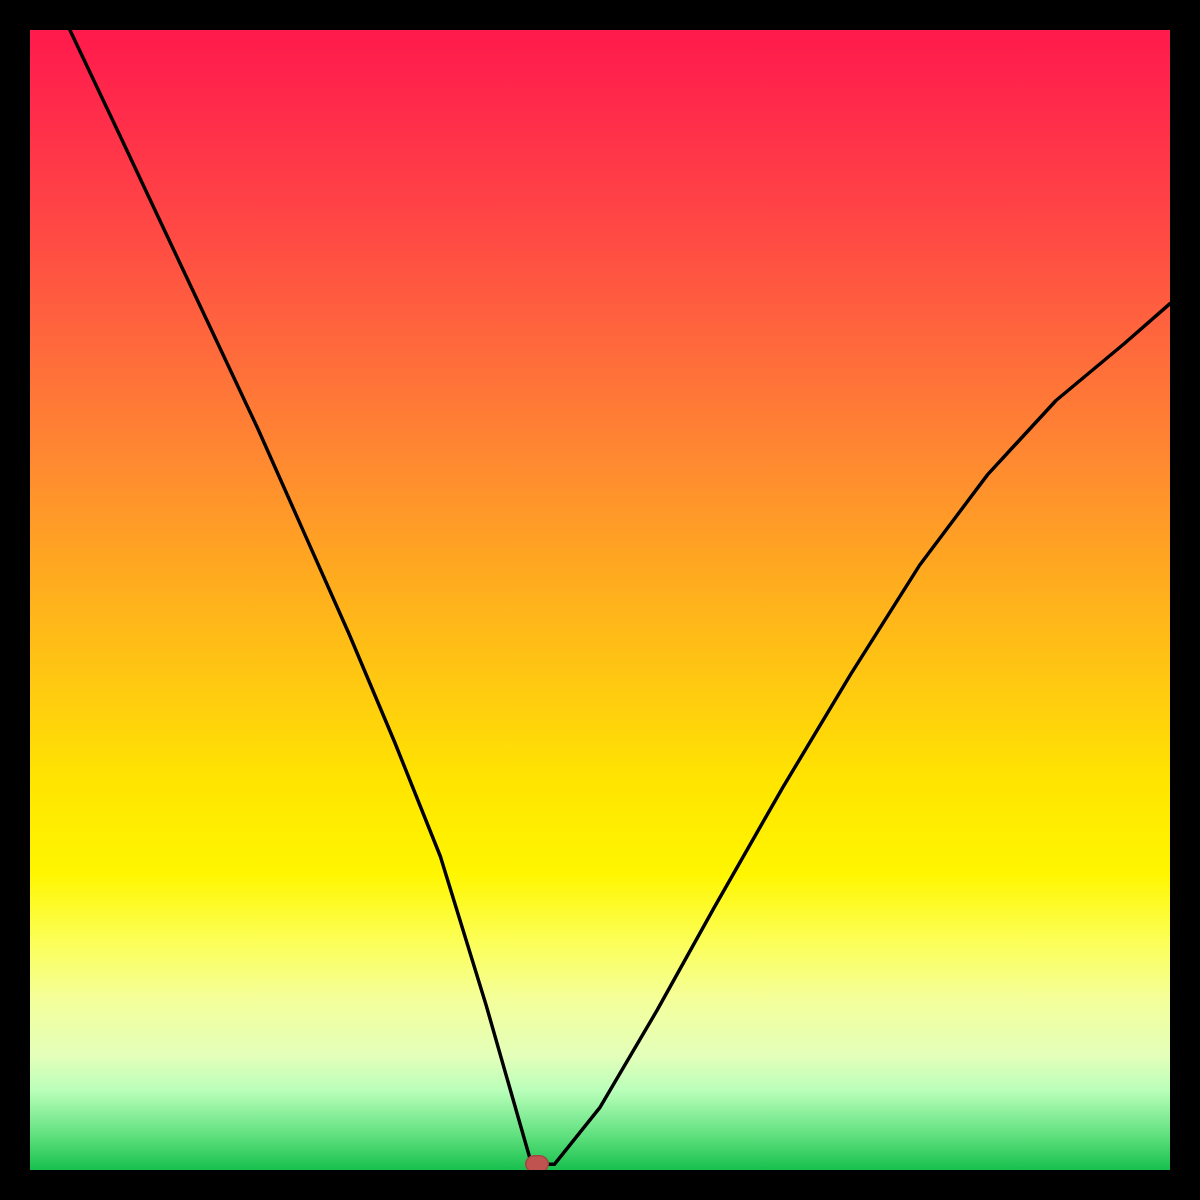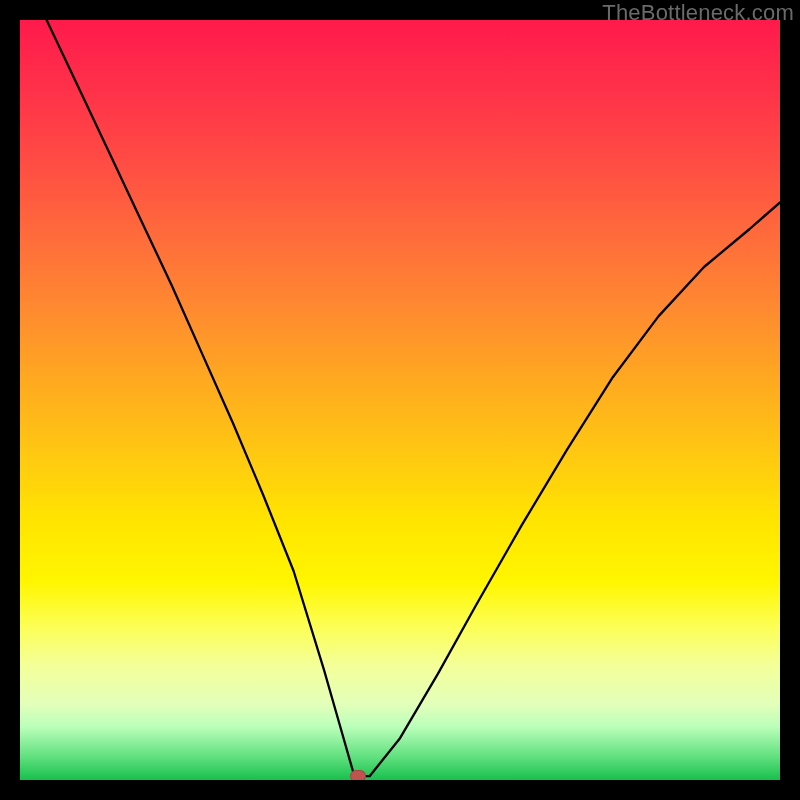--- a/index.html
+++ b/index.html
@@ -65,21 +65,20 @@
     color: #6a6a6a;
     font-size: 22px;
     letter-spacing: 0.2px;
     user-select: none;
   }
 </style>
 </head>
 <body>
 
 <div class="stage">
-  <div class="watermark">TheBottleneck.com</div>
 
   <div class="plot">
     <svg viewBox="0 0 760 760" preserveAspectRatio="none">
       <path id="curve-path" fill="none" stroke="#000" stroke-width="2.3" stroke-linecap="round" stroke-linejoin="round" d="M26.6 0.0 L60.8 72.2 L91.2 136.8 L121.6 201.4 L152.0 266.0 L182.4 334.4 L212.8 402.8 L243.2 475.0 L273.6 551.0 L304.0 649.8 L319.2 703.0 L334.4 756.2 L349.6 756.2 L380.0 718.2 L418.0 653.6 L456.0 585.2 L501.6 505.4 L547.2 429.4 L592.8 357.2 L638.4 296.4 L684.0 247.0 L729.6 209.0 L760.0 182.4"></path>
     </svg>
     <div id="marker" class="marker" style="left: 330.2px; top: 750.2px;"></div>
   </div>
 </div>
 
 </body></html>

